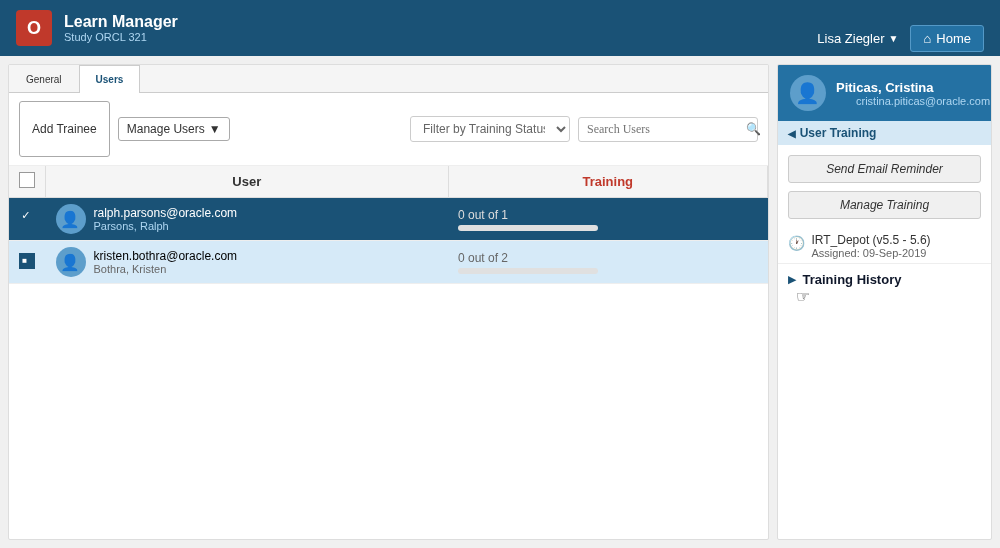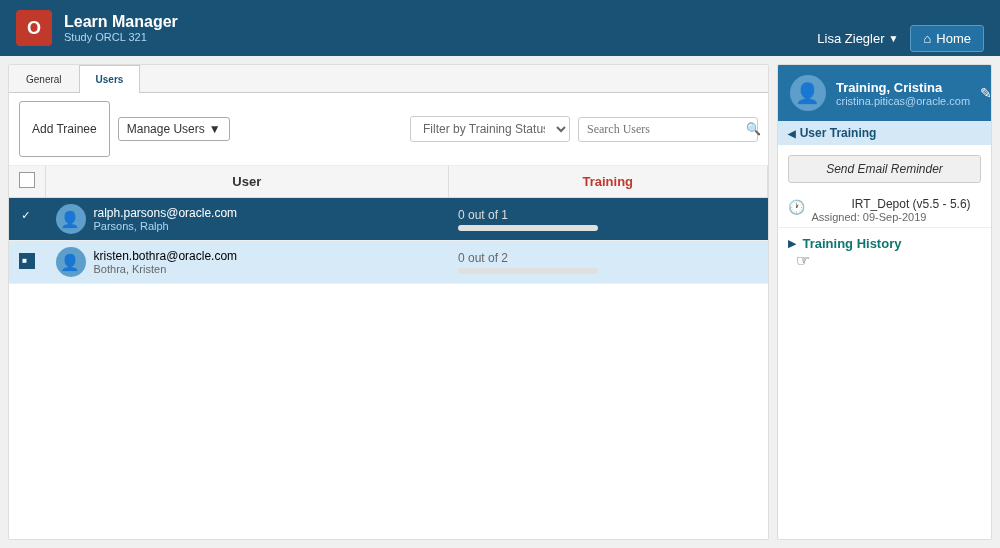--- a/index.html
+++ b/index.html
@@ -210,21 +210,21 @@
       gap: 10px;
     }
     .profile-avatar {
       width: 36px; height: 36px; border-radius: 50%;
       background: #5d9ecb;
       display: flex; align-items: center; justify-content: center;
       color: white; font-size: 20px; flex-shrink: 0;
     }
     .profile-info { flex: 1; }
     .profile-name { color: white; font-size: 13px; font-weight: bold; }
-    .profile-email { color: #aed6f1; font-size: 11px; }
+    .profile-email { color: #aed6f1; font-size: 11px; margin-left: 20px; }
     .profile-actions { display: flex; gap: 6px; }
     .profile-action-btn { color: white; cursor: pointer; font-size: 14px; }
 
     .section-header {
       background: #d5e8f5;
       padding: 5px 10px;
       font-size: 12px;
       font-weight: bold;
       color: #1a5276;
       display: flex; align-items: center; gap: 4px;
@@ -243,32 +243,32 @@
       text-align: center;
       width: 100%;
       font-style: italic;
     }
 
     .training-item {
       display: flex; align-items: flex-start; gap: 6px;
       padding: 4px 10px;
     }
     .clock-icon { color: #999; font-size: 14px; flex-shrink: 0; margin-top: 2px; }
-    .training-item-text .training-name { font-size: 12px; color: #333; margin-left: 40px; }
+    .training-item-text .training-name { font-size: 12px; color: #333; }
     .training-item-text .training-date { font-size: 11px; color: #666; }
 
     .training-history-section {
       padding: 8px 10px;
       border-top: 1px solid #eee;
     }
     .training-history-header {
       display: flex; align-items: center; gap: 6px; cursor: pointer;
     }
     .expand-triangle { color: #1a5276; font-size: 11px; }
-    .training-history-label { color: #0f766e; font-size: 13px; font-weight: bold; }
+    .training-history-label { color: #0f172a; font-size: 13px; font-weight: bold; }
     .cursor-hand { display: inline-block; margin-left: 8px; font-size: 16px; color: #333; }
 
     .caret { font-size: 10px; }
   </style>
 </head>
 <body>
 
 <div class="header">
   <div class="header-left">
     <div class="header-logo">
@@ -393,37 +393,40 @@
     </div>
   </div>
 
   <div class="right-panel">
 
     <div class="user-profile-header">
       <div class="profile-avatar">
         <span>👤</span>
       </div>
       <div class="profile-info">
-        <div class="profile-name">Training, Cristina</div>
+        <div class="profile-name">Piticas, Cristina</div>
         <div class="profile-email">cristina.piticas@oracle.com</div>
       </div>
       <div class="profile-actions">
         <span class="profile-action-btn">✎</span>
 
       </div>
     </div>
 
     <div class="section-header">
       <span class="section-triangle">◀</span>
       <span>User Training</span>
     </div>
 
     <div class="right-panel-content">
       <button class="panel-btn">
         <span>Send Email Reminder</span>
+      </button>
+      <button class="panel-btn">
+        <span>Manage Training</span>
       </button>
     </div>
 
     <div class="training-item">
       <span class="clock-icon">🕐</span>
       <div class="training-item-text">
         <div class="training-name">IRT_Depot (v5.5 - 5.6)</div>
         <div class="training-date">Assigned: 09-Sep-2019</div>
       </div>
     </div>

